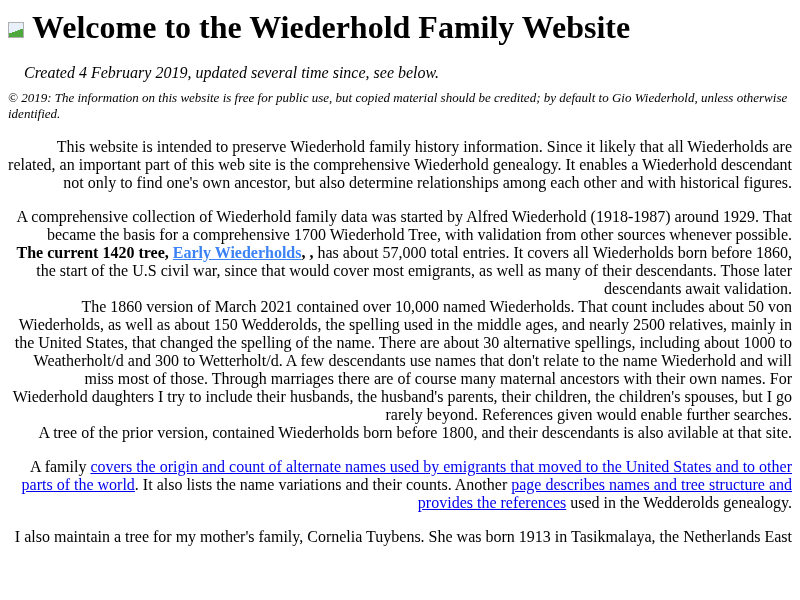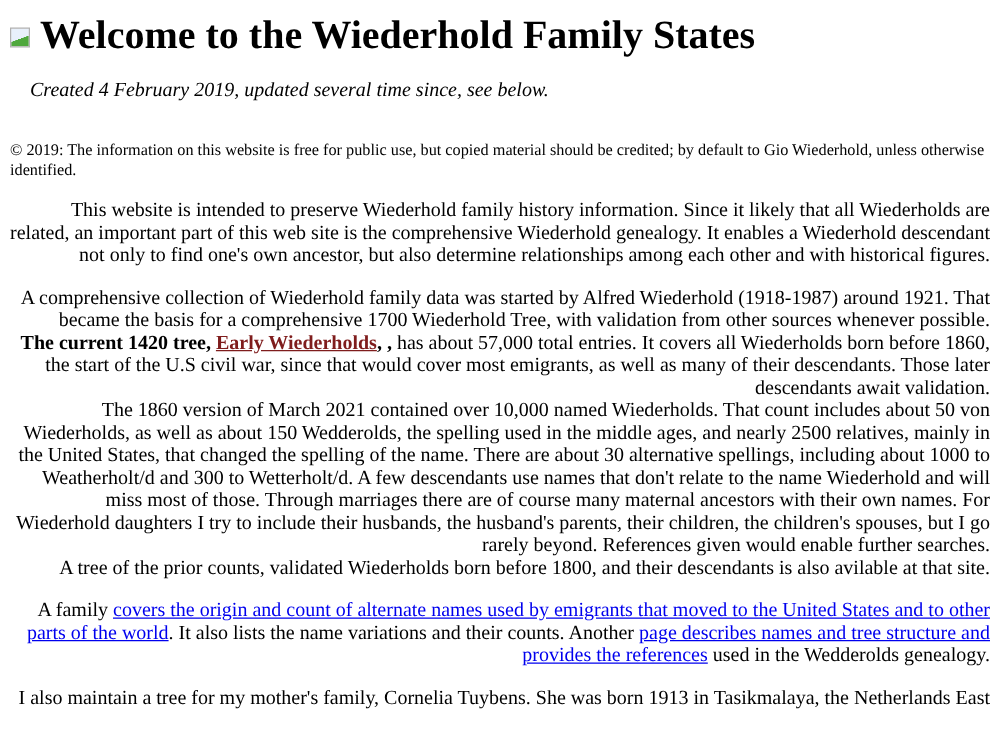--- a/index.html
+++ b/index.html
@@ -39,58 +39,59 @@
       background: linear-gradient(160deg, #e8f0fb 0%, #e8f0fb 55%, #4fa83d 56%, #4fa83d 100%);
     }
     .subtitle {
       font-style: italic;
       font-size: 16px;
       margin: 20px 0 0 16px;
     }
     .copyright {
       font-size: 13px;
       line-height: 16px;
-      margin: 30px 0 0 0;
+      margin: 8px 0 0 0;
+      font-style: italic;
     }
     p {
       margin: 0;
     }
     .block {
       margin-top: 16px;
       text-align: right;
     }
     a {
       color: #0000ee;
       text-decoration: underline;
     }
     b a {
-      color: #7f1d1d;
+      color: #3b82f6;
     }
   </style>
 </head>
 <body>
 
 <div class="page">
 
   <h1>
     <span class="broken-img"></span>
-    <span>Welcome to the Wiederhold Family States</span>
+    <span>Welcome to the Wiederhold Family Website</span>
   </h1>
 
   <p class="subtitle">Created 4 February 2019, updated several time since, see below.</p>
 
   <p class="copyright">© 2019: The information on this website is free for public use, but copied material should be credited; by default to Gio Wiederhold, unless otherwise identified.</p>
 
   <p class="block">This website is intended to preserve Wiederhold family history information. Since it likely that all Wiederholds are related, an important part of this web site is the comprehensive Wiederhold genealogy. It enables a Wiederhold descendant not only to find one's own ancestor, but also determine relationships among each other and with historical figures.</p>
 
   <div class="block">
-    <p>A comprehensive collection of Wiederhold family data was started by Alfred Wiederhold (1918-1987) around 1921. That became the basis for a comprehensive 1700 Wiederhold Tree, with validation from other sources whenever possible.</p>
+    <p>A comprehensive collection of Wiederhold family data was started by Alfred Wiederhold (1918-1987) around 1929. That became the basis for a comprehensive 1700 Wiederhold Tree, with validation from other sources whenever possible.</p>
     <p><b><span>The current 1420 tree, </span><a href="#">Early Wiederholds</a><span>, ,</span></b><span> has about 57,000 total entries. It covers all Wiederholds born before 1860, the start of the U.S civil war, since that would cover most emigrants, as well as many of their descendants. Those later descendants await validation.</span></p>
     <p>The 1860 version of March 2021 contained over 10,000 named Wiederholds. That count includes about 50 von Wiederholds, as well as about 150 Wedderolds, the spelling used in the middle ages, and nearly 2500 relatives, mainly in the United States, that changed the spelling of the name. There are about 30 alternative spellings, including about 1000 to Weatherholt/d and 300 to Wetterholt/d. A few descendants use names that don't relate to the name Wiederhold and will miss most of those. Through marriages there are of course many maternal ancestors with their own names. For Wiederhold daughters I try to include their husbands, the husband's parents, their children, the children's spouses, but I go rarely beyond. References given would enable further searches.</p>
-    <p>A tree of the prior counts, validated Wiederholds born before 1800, and their descendants is also avilable at that site.</p>
+    <p>A tree of the prior version, contained Wiederholds born before 1800, and their descendants is also avilable at that site.</p>
   </div>
 
   <p class="block"><span>A family </span><a href="#">covers the origin and count of alternate names used by emigrants that moved to the United States and to other parts of the world</a><span>. It also lists the name variations and their counts. Another </span><a href="#">page describes names and tree structure and provides the references</a><span> used in the Wedderolds genealogy.</span></p>
 
 
   <p class="block">I also maintain a tree for my mother's family, Cornelia Tuybens. She was born 1913 in Tasikmalaya, the Netherlands East</p>
 
 </div>
 
 </body></html>

